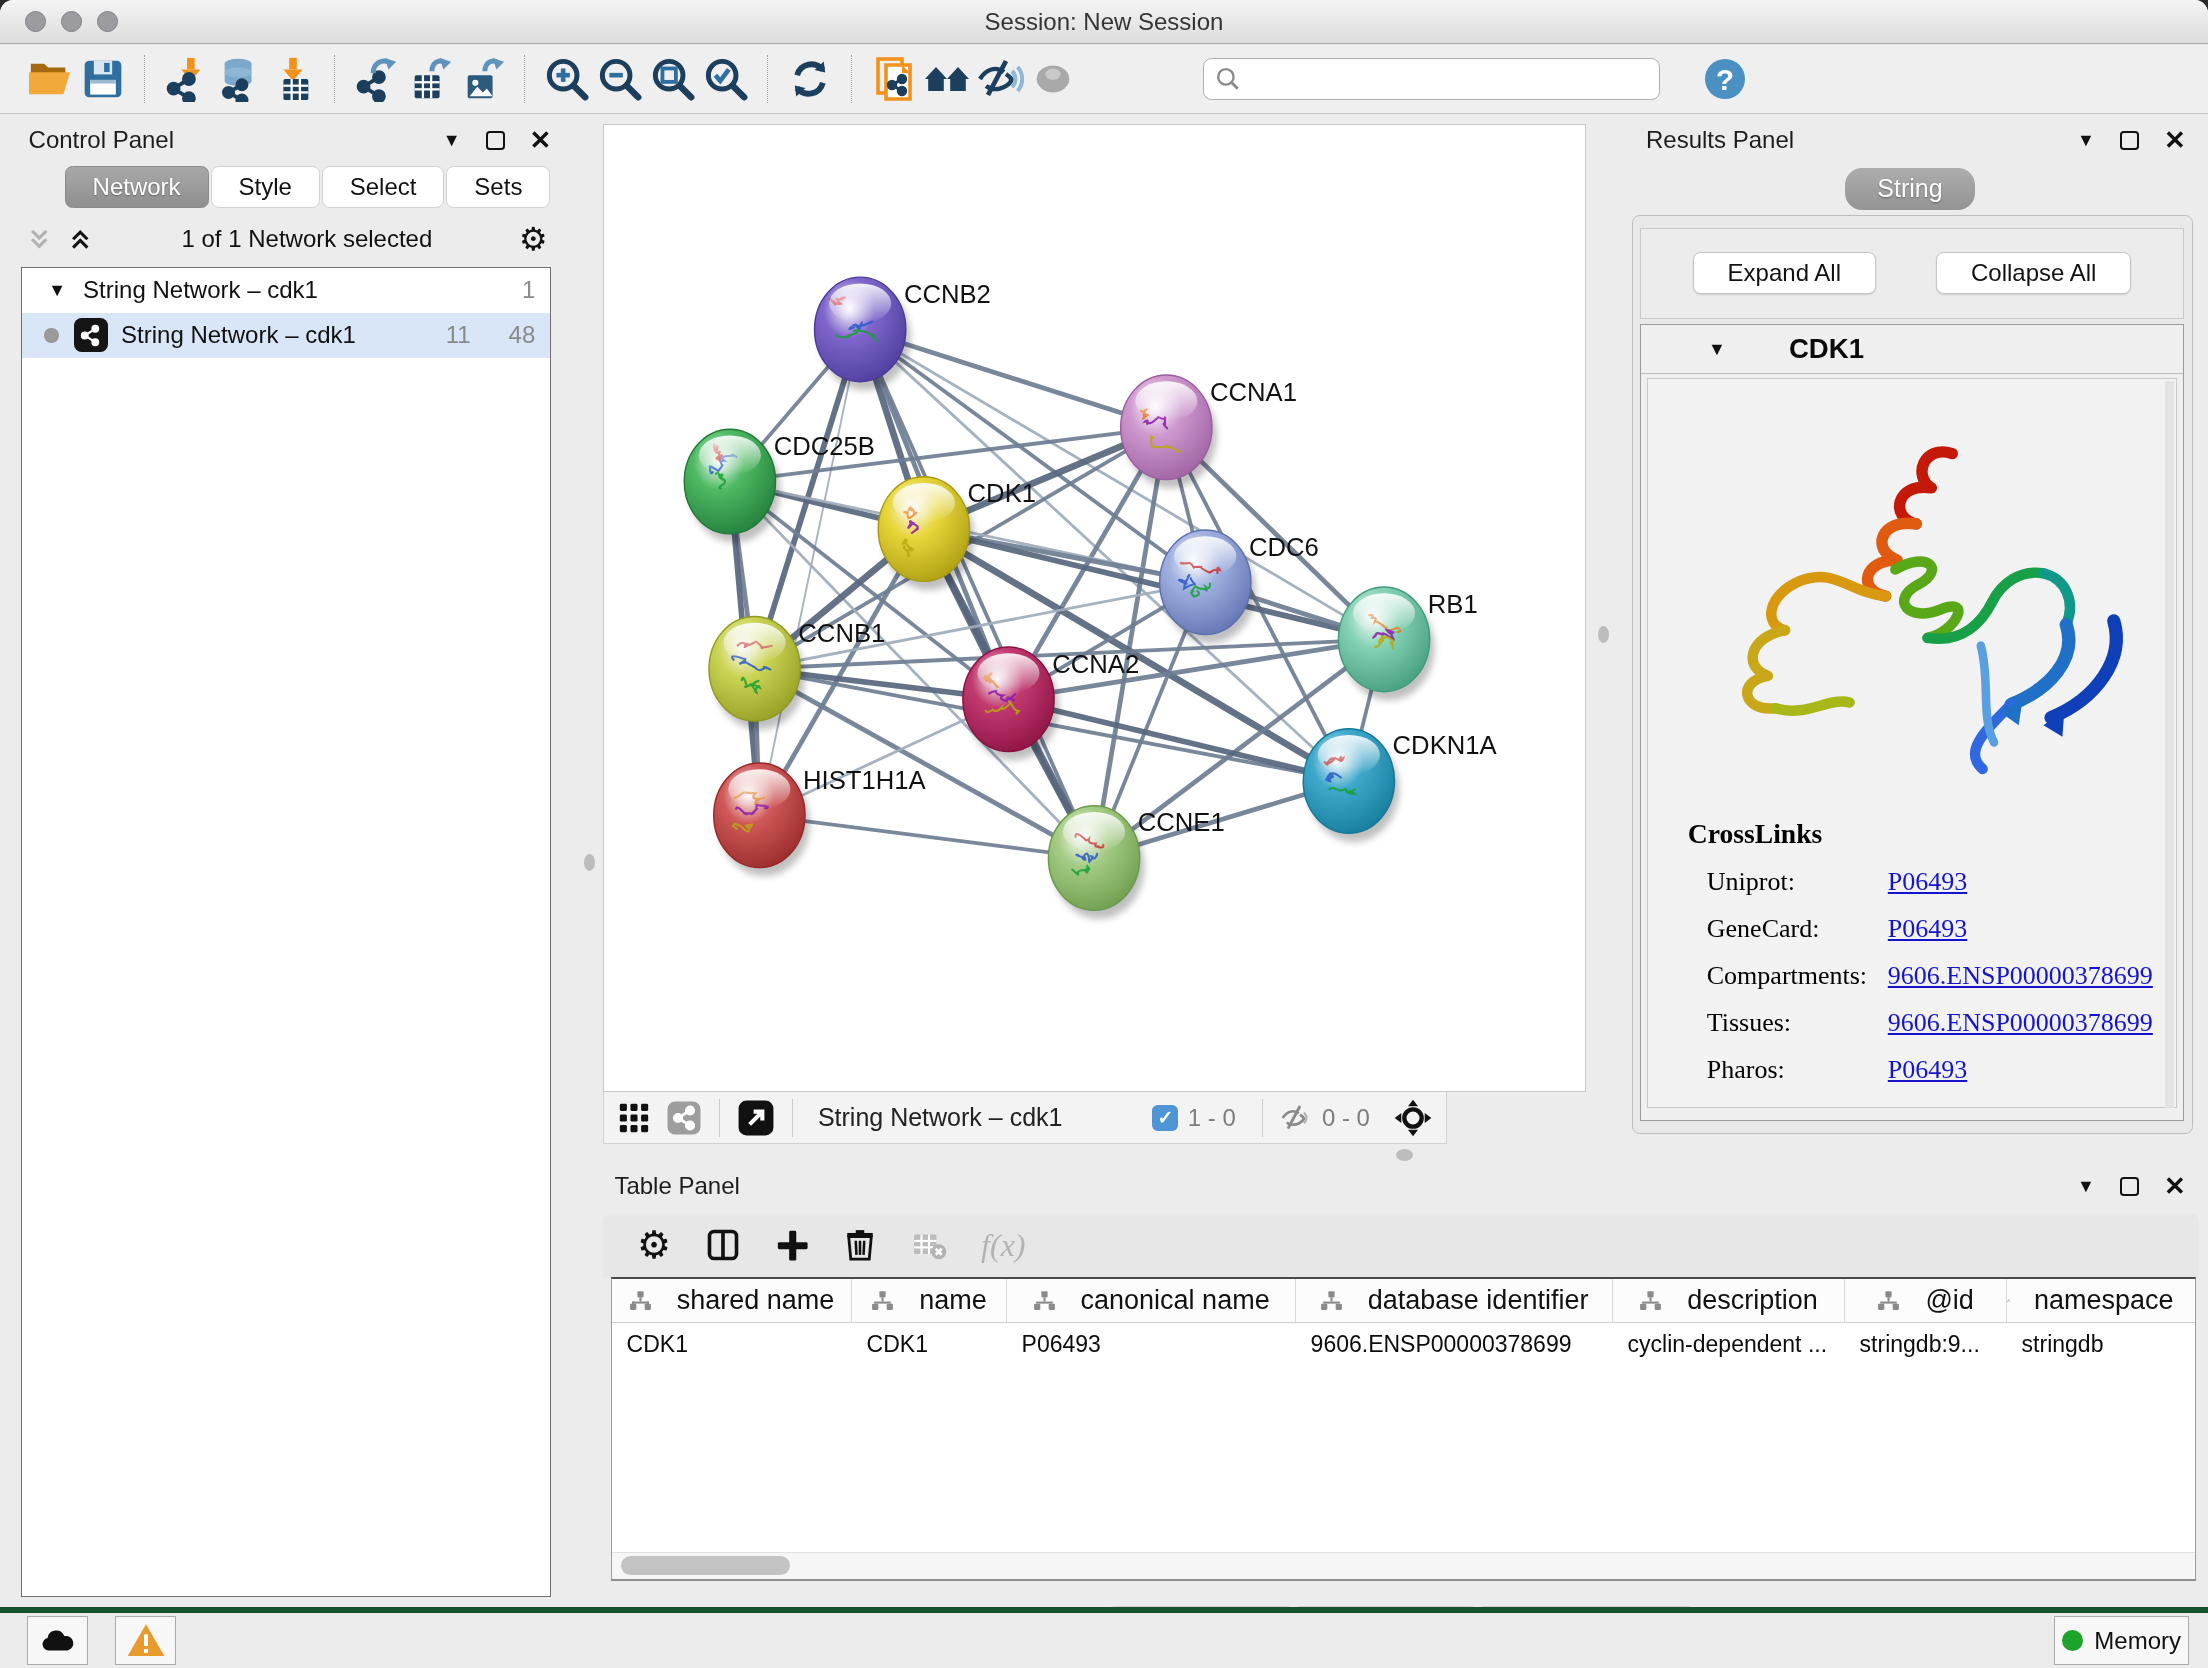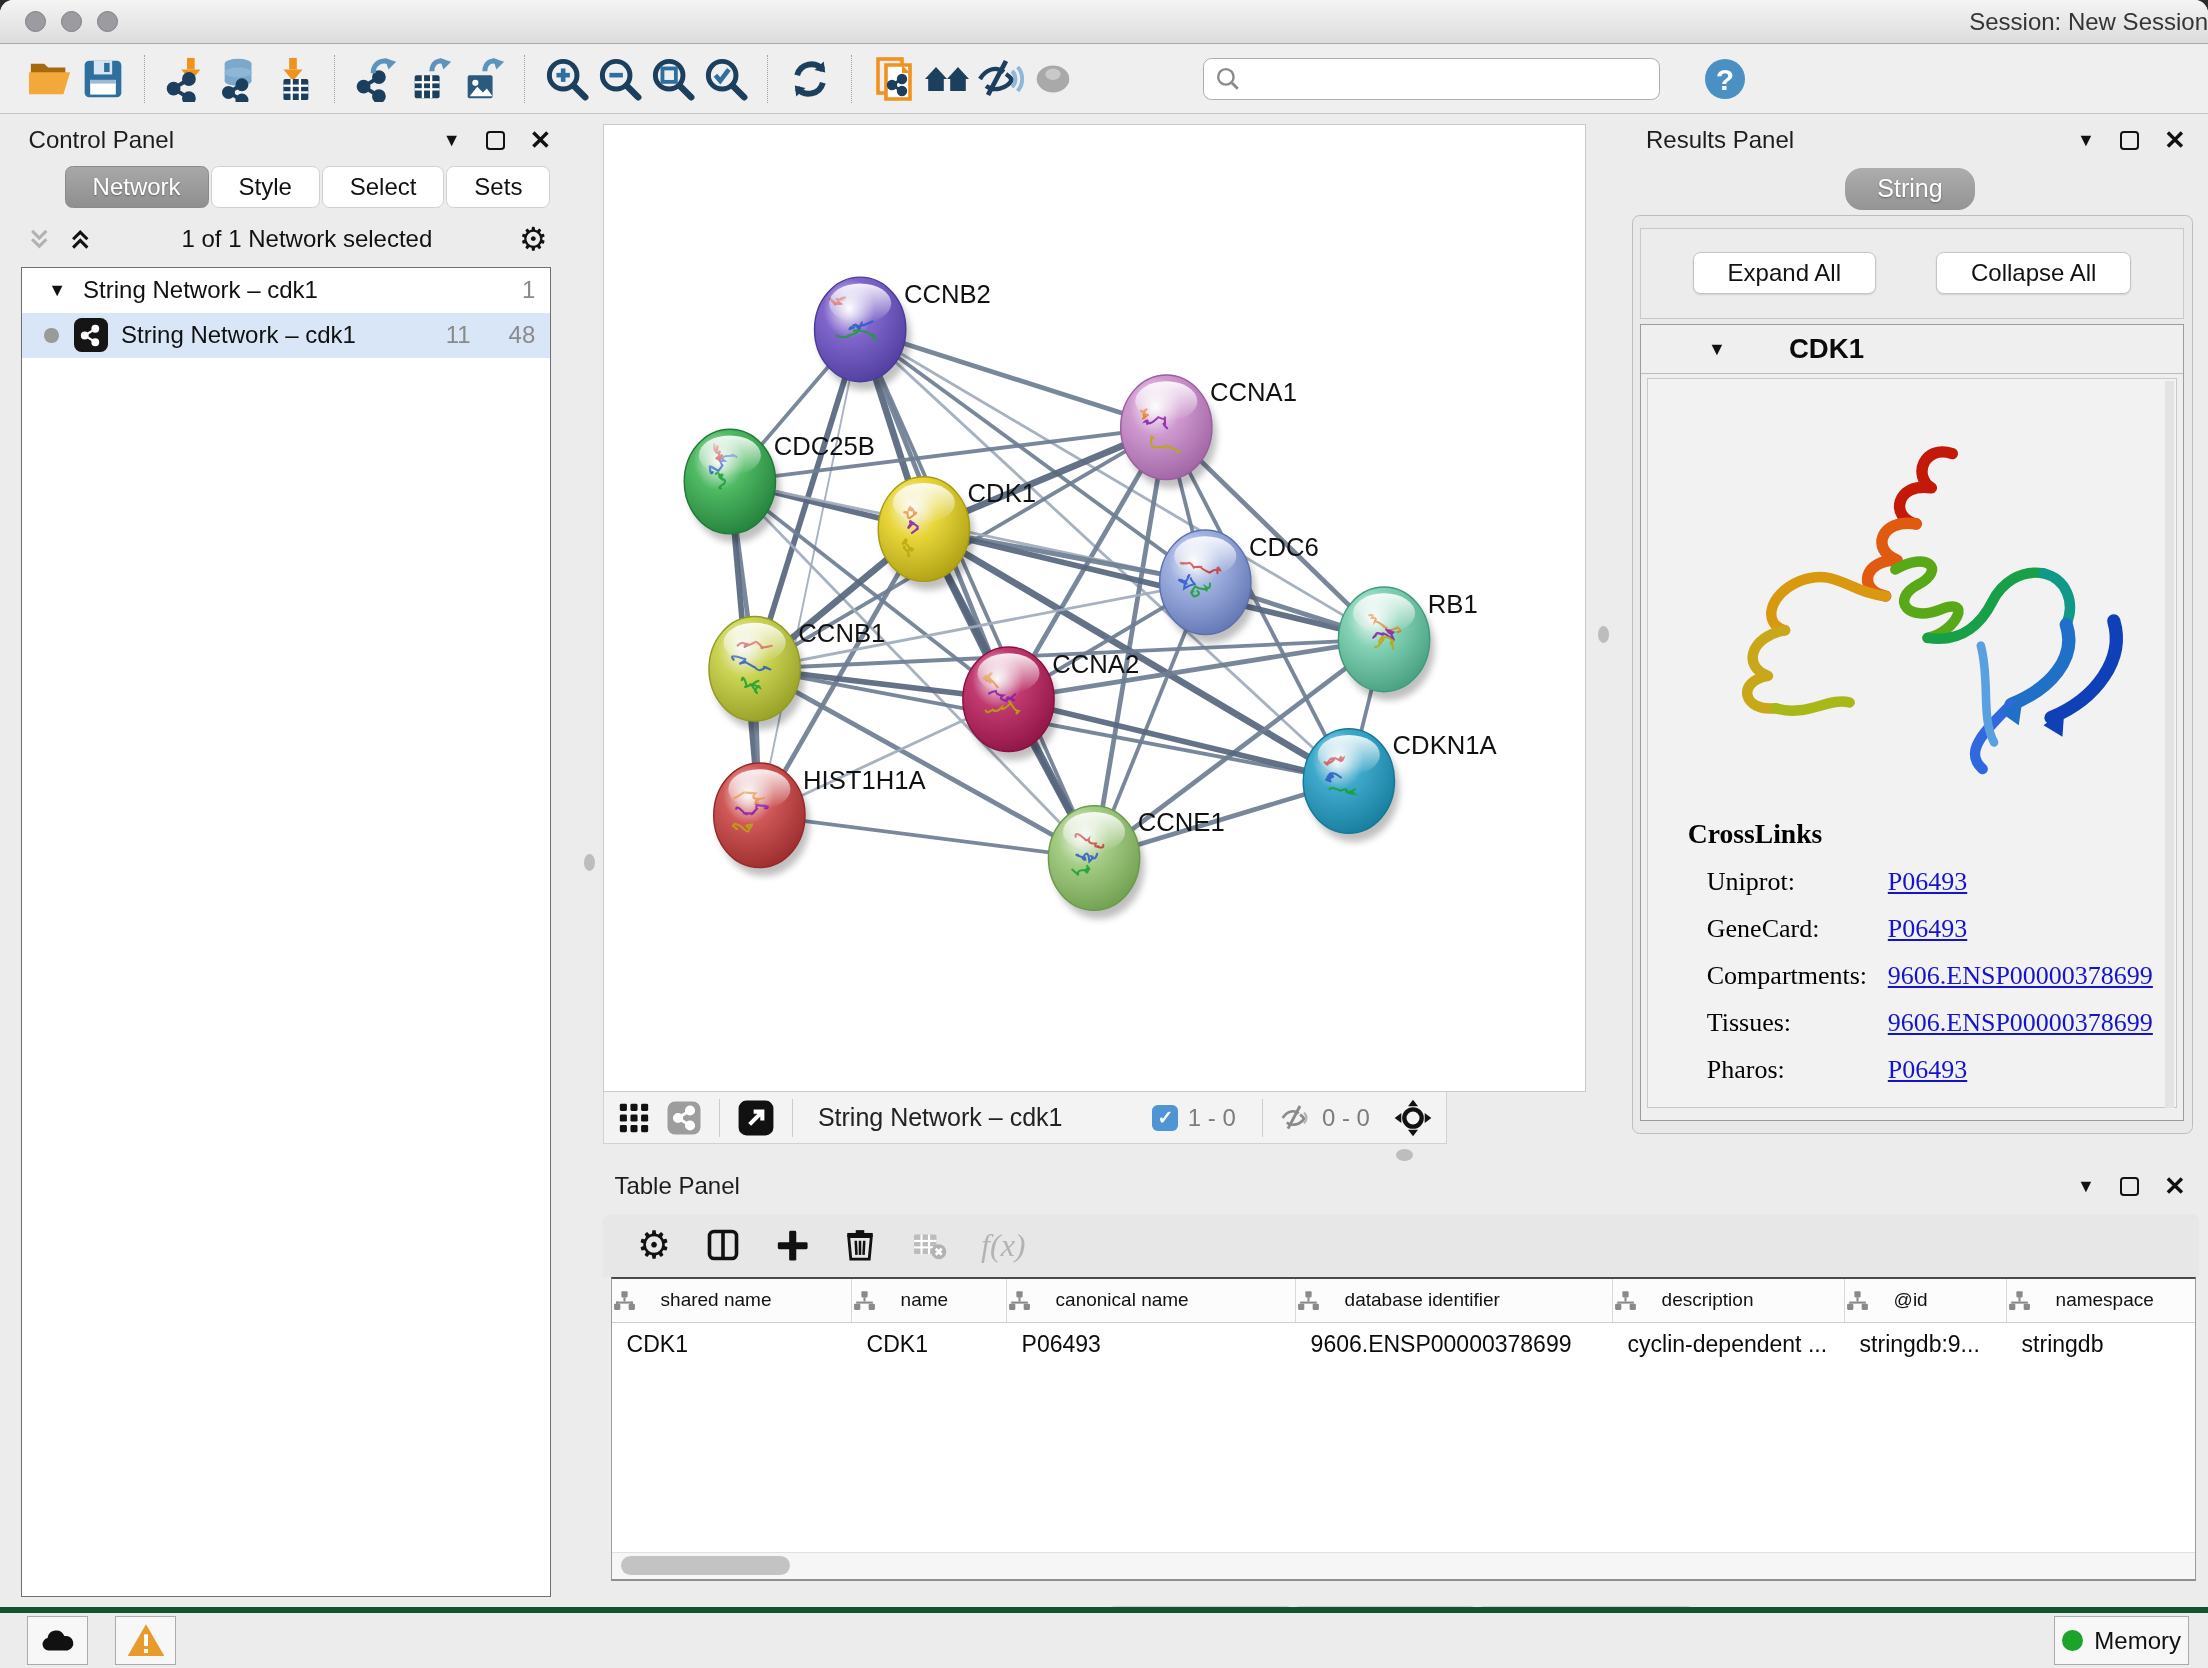--- a/index.html
+++ b/index.html
@@ -5,21 +5,21 @@
   * { margin:0; padding:0; box-sizing:border-box; }
   html,body { width:2208px; height:1668px; background:#2b2b2b; font-family:"Liberation Sans",sans-serif; }
   #window { position:relative; width:2208px; height:1668px; background:#ececec; border-radius:13.3px 13.3px 0 0; overflow:hidden; }
 
   
   .titlebar { position:absolute; left:0; top:0; width:100%; height:44px;
     background:linear-gradient(#f4f4f4,#dcdcdc); border-bottom:1px solid #a9a9a9;
     display:flex; align-items:center; }
   .traffic { display:flex; gap:15px; margin-left:25px; }
   .traffic span { width:21px; height:21px; border-radius:50%; background:#9b9ba0; border:1px solid #7d7d82; }
-  .win-title { position:absolute; left:0; right:0; text-align:right; font-size:24px; color:#353535; }
+  .win-title { position:absolute; left:0; right:0; text-align:center; font-size:24px; color:#353535; }
 
   
   .toolbar { position:absolute; left:0; top:45px; width:100%; height:69px; background:#efefef;
     border-bottom:1px solid #c6c6c6; display:flex; align-items:center; padding:0 23px; }
   .tb-btn { width:53px; height:53px; display:flex; align-items:center; justify-content:center; }
   .tb-sep { width:0; height:48px; border-left:1.9px dotted #9f9f9f; margin:0 15px; }
   .tb-search { margin-left:124px; width:457px; height:42px; background:#fff; border:1px solid #adadad;
     border-radius:8.6px; display:flex; align-items:center; padding:0 9.5px; }
   .tb-search input { border:none; outline:none; font-size:23px; width:380px; background:transparent; }
   .help-btn { margin-left:38px; }
@@ -92,21 +92,21 @@
 
   
   .table-panel { position:absolute; left:603px; top:1168px; width:1596px; height:428px; }
   .tp-head { height:36px; padding-left:11.4px; }
   .tp-toolbar { margin-top:9.5px; height:63px; background:#e7e7e7; border-radius:7.6px 7.6px 0 0;
     display:flex; align-items:center; gap:34px; padding-left:34px; }
   .fx { font-family:"Liberation Serif",serif; font-style:italic; font-size:32px; color:#b3b3b3; }
   .tp-table { margin-left:7.6px; width:1585px; border-top:2.9px solid #4a4a4a; background:#fff;
     border-left:1px solid #9c9c9c; border-right:1px solid #9c9c9c; }
   .tp-hrow { display:flex; height:44px; border-bottom:1px solid #cfcfcf; background:#fcfcfc; }
-  .tp-hcell { display:flex; align-items:center; gap:24px; font-size:19px; color:#111;
+  .tp-hcell { display:flex; align-items:center; justify-content:center; gap:24px; font-size:27px; color:#111;
     border-right:1px solid #d8d8d8; overflow:hidden; white-space:nowrap; }
   .tp-drow { display:flex; height:44px; }
   .tp-dcell { display:flex; align-items:center; padding-left:15px; font-size:23px; color:#0c0c0c;
     overflow:hidden; white-space:nowrap; }
   .tp-empty { height:185px; }
   .tp-scroll { height:27px; background:#f6f6f6; border-top:1px solid #e0e0e0; display:flex; align-items:center; }
   .tp-thumb { width:169px; height:19px; background:#c3c3c3; border-radius:9.5px; margin-left:9.5px; }
   .tp-bottom-border { height:2.9px; background:#8f8f8f; margin-left:7.6px; width:1585px; }
   .tp-tabs { display:flex; justify-content:center; margin-top:25px; }
   .tp-tab { height:44px; padding:0 28.5px; font-size:25px; background:#fff; color:#111; border:1px solid #cfcfcf;

